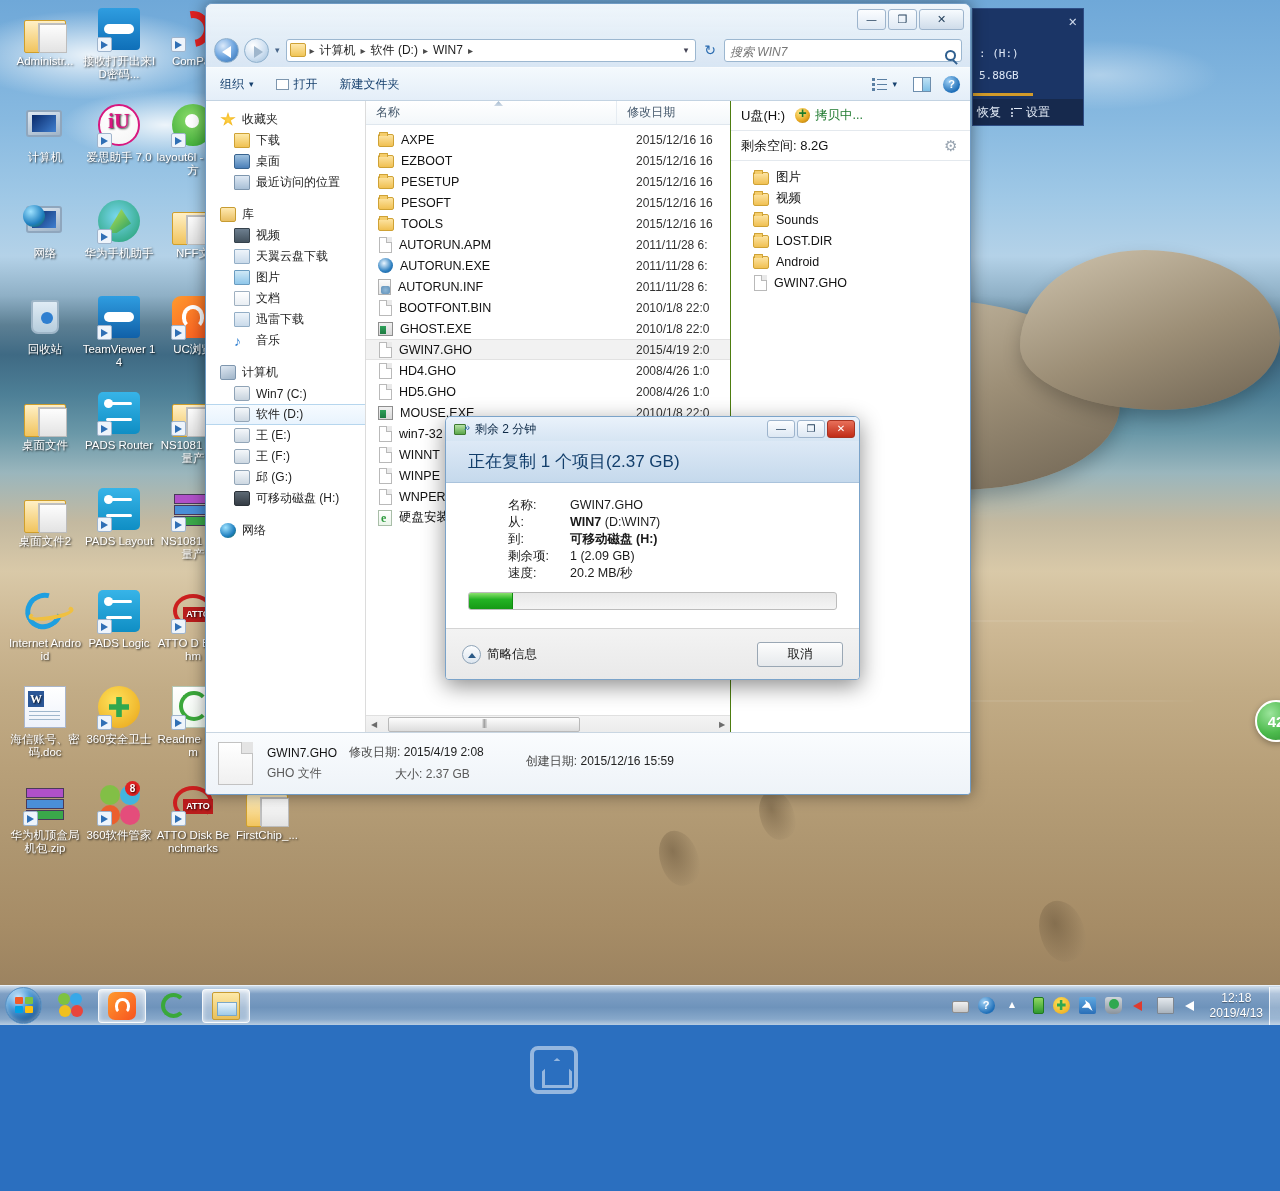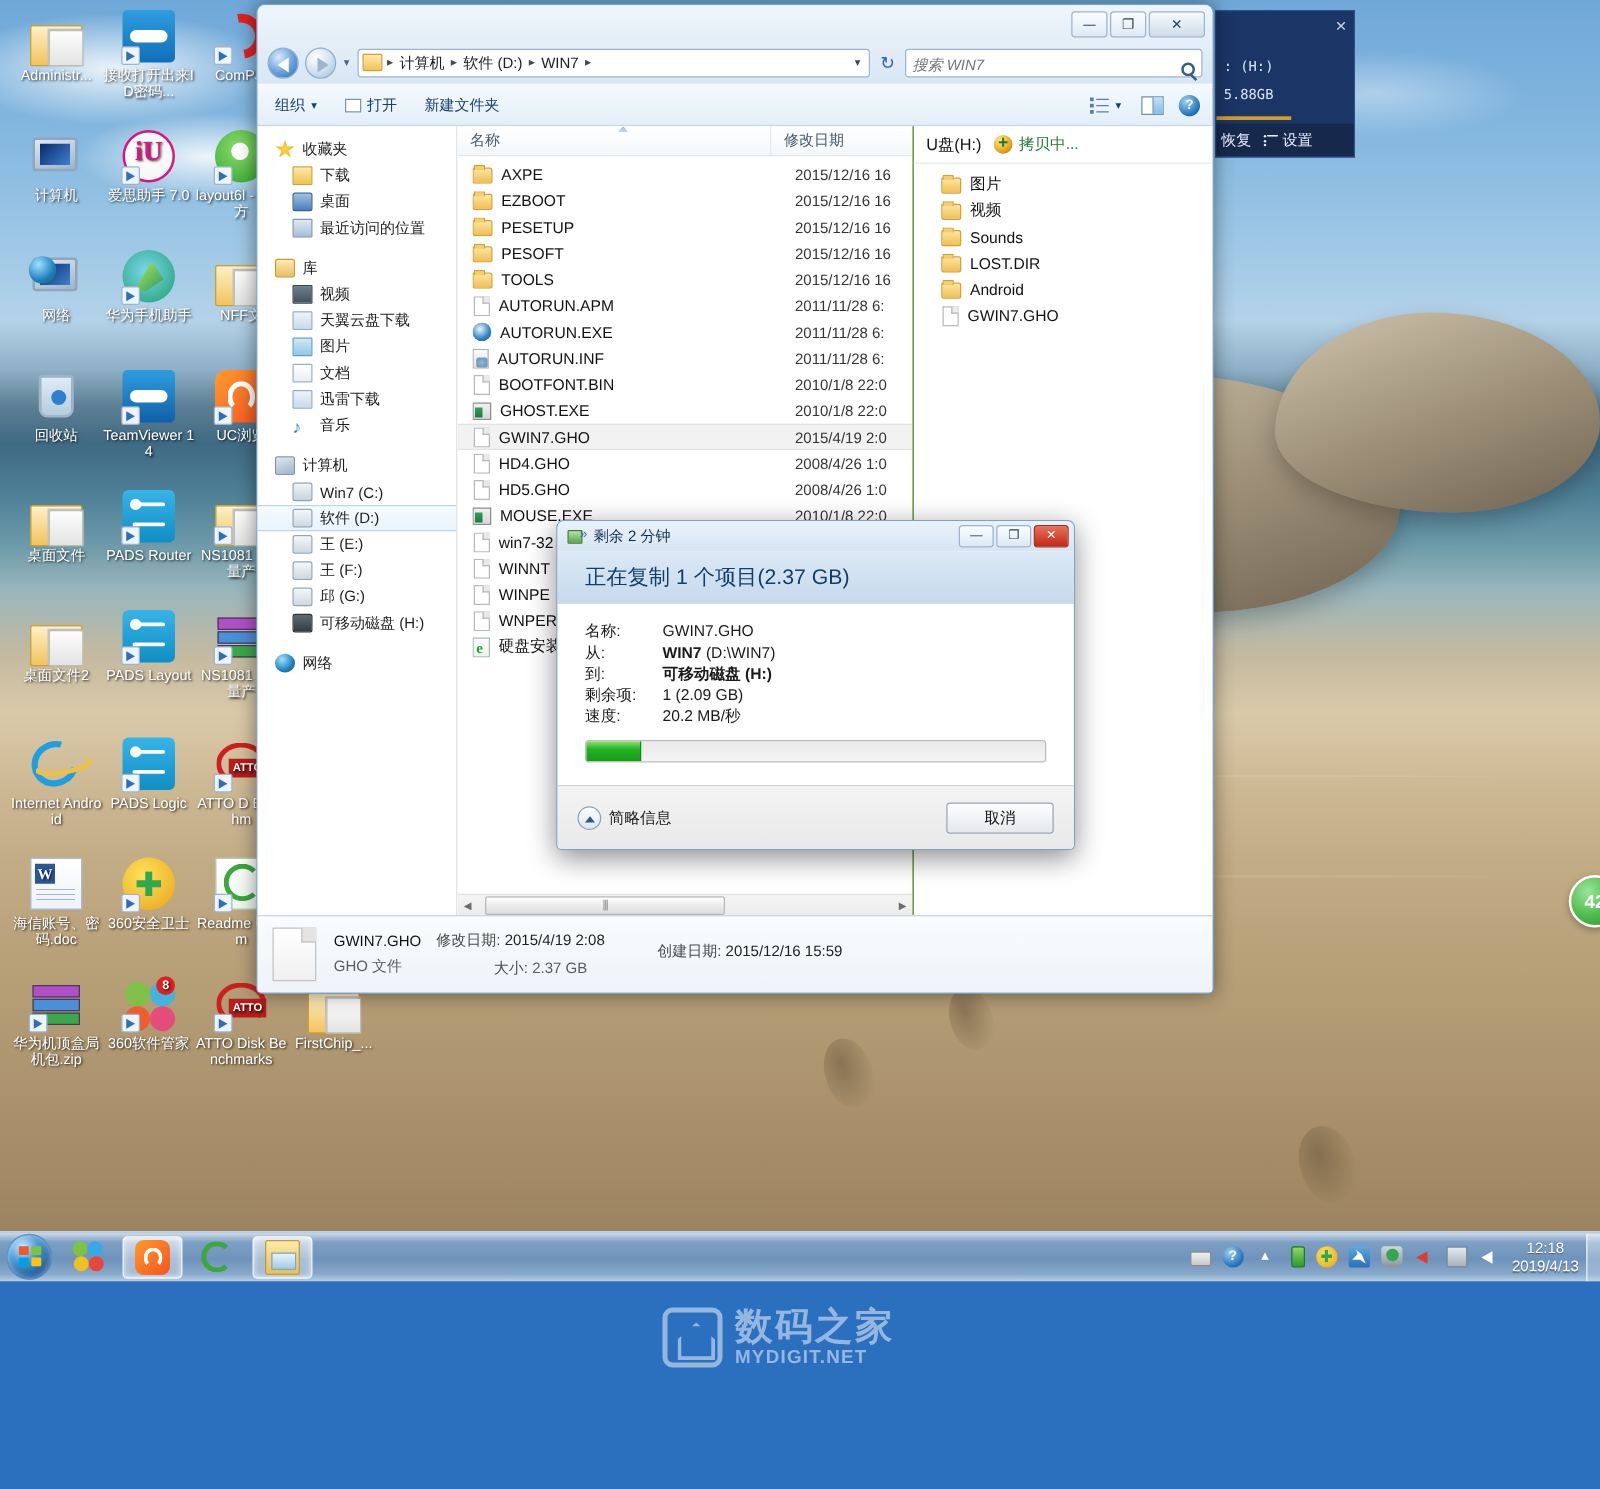--- a/index.html
+++ b/index.html
@@ -291,21 +291,21 @@
     background: linear-gradient(180deg,#fbfdff,#dde8f3); font-size: 10px; color: #27435e;
     text-align: center; line-height: 16px; cursor: pointer; }
   .dbtn.close { background: linear-gradient(180deg,#e8705a,#c02b16); border-color:#a83220; color:#fff; }
 
   #copydlg .dhead {
     height: 42px; background: linear-gradient(180deg,#dde9f6,#c5d9ec);
     display: flex; align-items: center; padding: 0 22px;
     font-size: 17px; color: #123e6b; border-bottom: 1px solid #aac3dc;
   }
   #copydlg .dmain { background: #fff; padding: 14px 22px 10px; height: 145px; }
-  .kv { display: flex; font-size: 12.5px; color: #1a1a1a; line-height: 17px; }
+  .kv { display: flex; font-size: 12.5px; color: #1a1a1a; line-height: 17px; margin-left: 40px; }
   .kv .k { width: 62px; color: #1a1a1a; flex: none; }
   .kv .v { color: #1a1a1a; }
   .kv .v b { font-weight: bold; }
   .prog {
     margin-top: 10px; height: 18px; border: 1px solid #bcbcbc; border-radius: 3px;
     background: linear-gradient(180deg,#e8e8e8,#f4f4f4); overflow: hidden; position: relative;
   }
   .prog .bar {
     height: 100%; background: linear-gradient(180deg,#8ae16c,#24b324 40%,#169a16);
     border-right: 1px solid #0f8c0f;
@@ -1013,20 +1013,24 @@
     </div>
 
     <div class="upane">
       <div class="uhdr">
         <span>U盘(H:)</span>
         <span class="ustatus">
           <span class="dot"></span>
           <span>拷贝中...</span>
         </span>
       </div>
+      <div class="uspace">
+        <span>剩余空间: 8.2G</span>
+        <span class="gear">⚙</span>
+      </div>
       <div id="urows" style="padding-top:6px">
           <div class="urow">
             <span class="fico folder"></span>
             <span>图片</span>
           </div>
           <div class="urow">
             <span class="fico folder"></span>
             <span>视频</span>
           </div>
           <div class="urow">
@@ -1116,24 +1120,20 @@
     <span class="lessinfo">
       <span class="chevbtn"></span>
       <span>简略信息</span>
     </span>
     <span class="cancelbtn">取消</span>
   </div>
 </div>
 
 <div id="watermark">
   <div class="wmbox"></div>
-  <div class="wmtxt">
-    <div class="wmcn">数码之家</div>
-    <div class="wmen">MYDIGIT.NET</div>
-  </div>
 </div>
 
 <div id="tbar">
   <div id="startorb">
     <span class="flag">
       <i style="left:0;top:0;background:#f05a28"></i>
       <i style="left:10px;top:0;background:#7ec242"></i>
       <i style="left:0;top:9px;background:#00a1e4"></i>
       <i style="left:10px;top:9px;background:#ffc20e"></i>
     </span>

